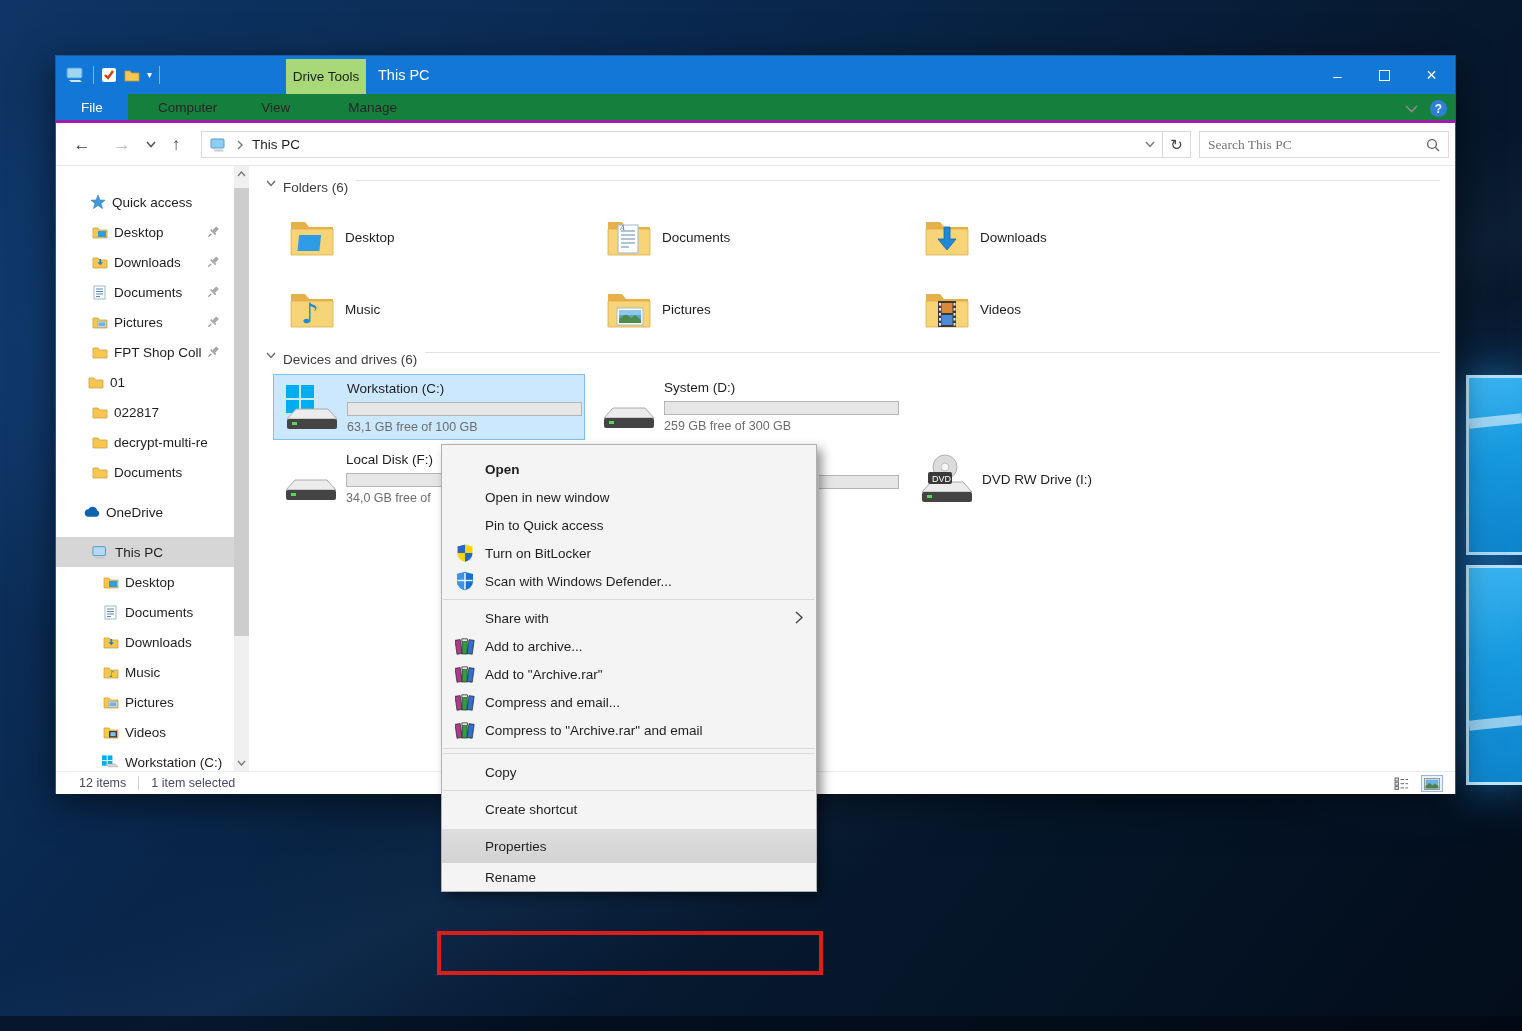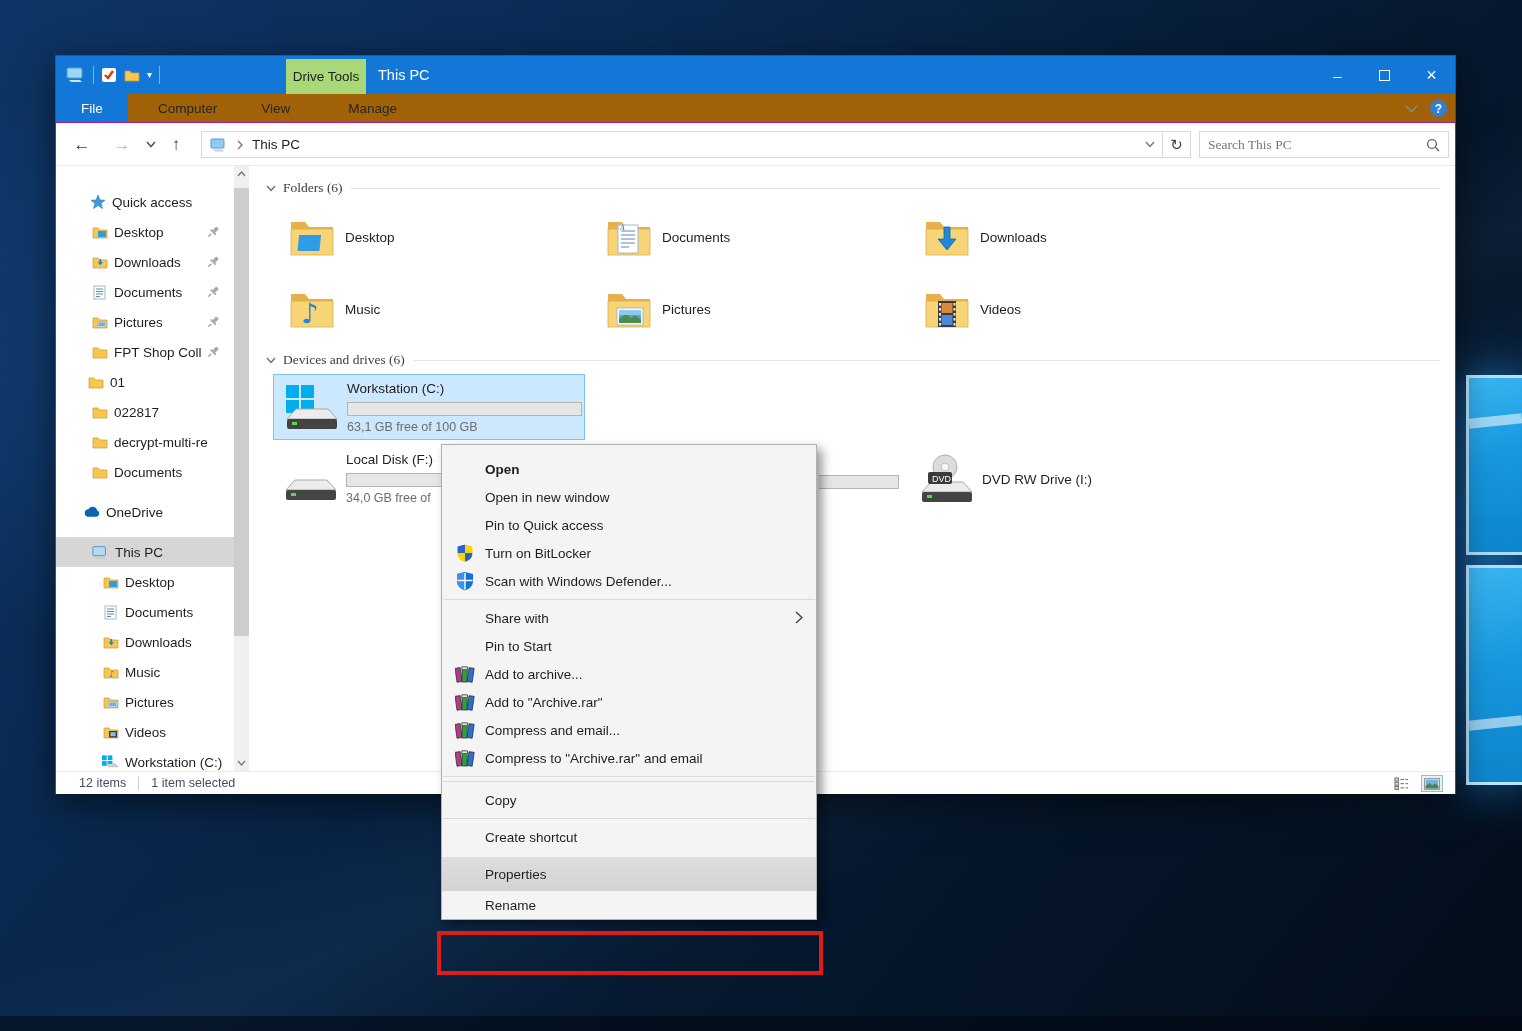--- a/index.html
+++ b/index.html
@@ -34,21 +34,21 @@
   .qat-sep { width:1px; height:18px; background:rgba(255,255,255,.45); }
   .qat .chev { color:#fff; font-size:10px; line-height:1; }
   .tab-green { position:absolute; left:230px; top:3px; width:80px; height:35px; background:var(--accent-green);
     color:#1e1e1e; font-size:13.5px; display:flex; align-items:center; justify-content:center; }
   .win-title { position:absolute; left:322px; top:0; height:38px; display:flex; align-items:center; color:#fff; font-size:14.5px; }
   .win-controls { position:absolute; right:0; top:0; height:38px; display:flex; }
   .wc-btn { width:47px; height:38px; display:flex; align-items:center; justify-content:center; color:#fff; font-size:15px; }
   .wc-box { width:11px; height:11px; border:1px solid #fff; }
 
   
-  .ribbon-tabs { position:absolute; left:0; top:38px; width:100%; height:29px; background:#a16207; border-bottom:1px solid #a21caf; display:flex; align-items:stretch; }
+  .ribbon-tabs { position:absolute; left:0; top:38px; width:100%; height:29px; background:#15803d; border-bottom:3px solid #a21caf; display:flex; align-items:stretch; }
   .rtab { padding:0 22px; display:flex; align-items:center; font-size:13.5px; color:#262626; }
   .rtab.file { background:var(--titlebar); color:#fff; width:72px; justify-content:center; padding:0; }
   .rtab.manage { margin-left:6px; }
   .ribbon-right { position:absolute; right:8px; top:38px; height:29px; display:flex; align-items:center; gap:12px; }
   .help-circle { width:17px; height:17px; border-radius:50%; background:#2f7ed8; color:#fff; font-size:12px; font-weight:bold; display:flex; align-items:center; justify-content:center; }
 
   
   .addr-row { position:absolute; left:0; top:67px; width:100%; height:43px; background:#fff; border-bottom:1px solid #e9e9e9; }
   .nav-ico { position:absolute; top:0; height:43px; display:flex; align-items:center; justify-content:center; font-size:17px; color:#3a3a3a; }
   .addr-box { position:absolute; left:145px; top:8px; width:990px; height:27px; border:1px solid #d9d9d9; background:#fff; display:flex; align-items:center; font-size:13.5px; color:#1e1e1e; }
@@ -70,21 +70,21 @@
   .ind2 { padding-left:46px; }
   .pin { position:absolute; right:14px; top:8px; width:13px; height:13px; }
 
   
   .sscroll { position:absolute; left:178px; top:0; width:15px; height:605px; background:#f0f0f0; }
   .sscroll .arr { position:absolute; left:0; width:15px; height:16px; display:flex; align-items:center; justify-content:center; }
   .sscroll .thumb { position:absolute; left:0; top:22px; width:15px; height:448px; background:#cdcdcd; }
 
   
   .files { position:absolute; left:193px; top:0; width:1208px; height:605px; }
-  .sec-header { position:absolute; left:17px; display:flex; align-items:center; width:1174px; font-size:13.5px; color:#3d3d3d;font-family:Liberation Serif, serif; }
+  .sec-header { position:absolute; left:17px; display:flex; align-items:flex-start; width:1174px; font-size:13.5px; color:#3d3d3d; }
   .sec-header .lbl { margin:0 8px 0 7px; }
   .sec-header .rule { flex:1; border-top:1px solid #e2e2e2; }
 
   .folder-tile { position:absolute; width:300px; height:46px; display:flex; align-items:center; }
   .folder-tile .fico { position:relative; width:46px; height:40px; flex:0 0 46px; }
   .folder-tile .flabel { margin-left:10px; font-size:13.5px; color:#1e1e1e; }
 
   .drive-tile { position:absolute; width:312px; height:66px; }
   .drive-tile.selected { background:var(--selection-bg); border:1px solid var(--selection-border); }
   .dico { position:absolute; left:6px; top:8px; width:62px; height:50px; }
@@ -601,20 +601,32 @@
               <path d="M16 26 L48 26 L57 36 L7 36 Z" fill="#ececec" stroke="#a8a8a8"></path>
               <rect x="7" y="36" width="50" height="10" rx="2" fill="#444"></rect>
               <rect x="12" y="39" width="5" height="3" fill="#57d657"></rect>
             </svg>
         </span>
         <span class="dname">Workstation (C:)</span>
         <span class="dbar"><span class="fill" style="width: 37%;"></span></span>
         <span class="dfree">63,1 GB free of 100 GB</span>
       </div>
 
+      <div class="drive-tile" style="left:342px; top:208px;">
+        <span class="dico">
+          <svg width="60" height="50" viewBox="0 0 60 50">
+              <path d="M16 26 L48 26 L57 36 L7 36 Z" fill="#ececec" stroke="#a8a8a8"></path>
+              <rect x="7" y="36" width="50" height="10" rx="2" fill="#444"></rect>
+              <rect x="12" y="39" width="5" height="3" fill="#57d657"></rect>
+            </svg>
+        </span>
+        <span class="dname">System (D:)</span>
+        <span class="dbar"><span class="fill" style="width: 14%;"></span></span>
+        <span class="dfree">259 GB free of 300 GB</span>
+      </div>
 
 
       <div class="drive-tile" style="left:24px; top:280px;">
         <span class="dico">
           <svg width="60" height="50" viewBox="0 0 60 50">
               <path d="M16 26 L48 26 L57 36 L7 36 Z" fill="#ececec" stroke="#a8a8a8"></path>
               <rect x="7" y="36" width="50" height="10" rx="2" fill="#444"></rect>
               <rect x="12" y="39" width="5" height="3" fill="#57d657"></rect>
             </svg>
         </span>
@@ -709,23 +721,20 @@
   <div class="msep"></div>
   <div class="mi">
     <span>Share with</span>
     <span class="sub-arrow">
       <svg width="8" height="13" viewBox="0 0 8 13">
           <polyline points="1,1 7,6.5 1,12" fill="none" stroke="#444" stroke-width="1.4"></polyline>
         </svg>
     </span>
   </div>
   <div class="mi">
-      <span>Pin to Start</span>
-    </div>
-  <div class="mi">
     <span class="mi-ico">
       <svg width="20" height="20" viewBox="0 0 20 20">
           <g stroke="#2a2a2a" stroke-width=".7">
             <rect x="1" y="4" width="5.2" height="14" fill="#b03a8c" transform="rotate(-8 3 11)"></rect>
             <rect x="7" y="3" width="5.2" height="15" fill="#2e9e3e"></rect>
             <rect x="13" y="4" width="5.2" height="14" fill="#2e6fd0" transform="rotate(8 16 11)"></rect>
           </g>
           <rect x="7" y="3" width="5.2" height="2.4" fill="#e8e8e8" stroke="#2a2a2a" stroke-width=".5"></rect>
         </svg>
     </span>

